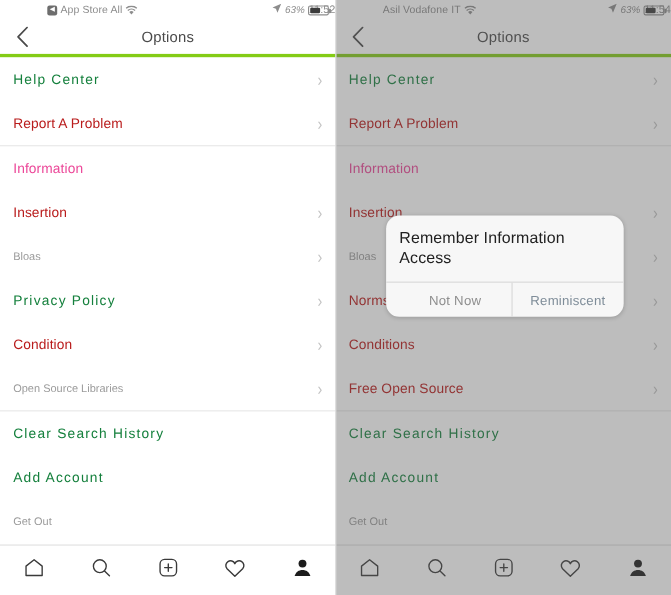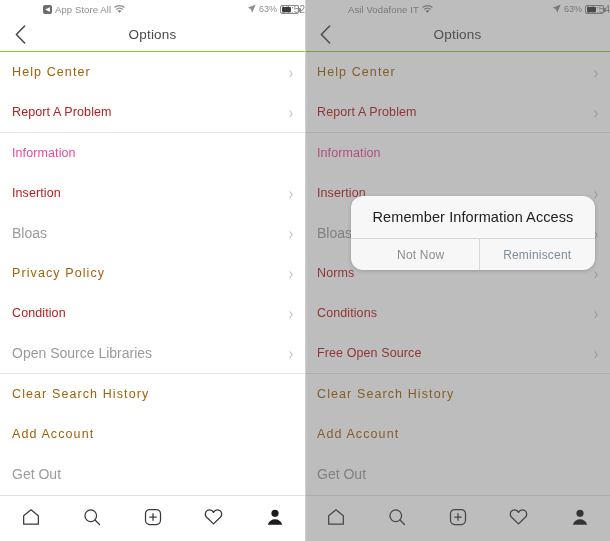--- a/index.html
+++ b/index.html
@@ -36,36 +36,36 @@
   }
   .sb-carrier { letter-spacing: .1px; color:#8d8d8d; font-size:9.5px;}
   .wifi { display:inline-block; width:11px; height:9px; position:relative; }
   .wifi svg { display:block; }
   .sb-time {
     position:absolute; left:0; right:0; text-align:right;
     font-size:10px; color:#8d8d8d;
   }
   .sb-right { margin-left:auto; display:flex; align-items:center; gap:3px; z-index:2;}
   .loc-arrow { display:inline-block; }
-  .batt-pct { font-size:9px; color:#8d8d8d; }
+  .batt-pct { font-size:9px; color:#8d8d8d;font-style:italic; }
   .batt {
     width: 19px; height: 9px; border:1px solid #8d8d8d; border-radius:2px;
     position: relative; display:flex; align-items:center; padding:1px;
   }
   .batt::after{
     content:""; position:absolute; right:-3px; top:2.5px;
     width:2px; height:4px; background:#8d8d8d; border-radius:0 1px 1px 0;
   }
   .batt-fill { height:100%; width:62%; background:#3c3c3c; border-radius:1px; }
 
   
   .navbar {
     height: 34px; position: relative;
     display: flex; align-items: center;
-    border-bottom: 1px solid #84cc16;
+    border-bottom: 3px solid #84cc16;
     background: #fff;
   }
   .nav-back {
     width: 40px; display:flex; align-items:center; justify-content:center;
     color:#3d3d3d;
   }
   .nav-title {
     position:absolute; left:0; right:0; text-align:center;
     font-size: 13.5px; color:#4a4a4a; letter-spacing:.2px;
   }
@@ -77,22 +77,22 @@
     display:flex; align-items:center;
     padding: 0 12px 0 12px;
     position: relative;
   }
   .row .label {
     font-size: 12.5px;
     color: #b91c1c;
     letter-spacing: .1px;
     white-space: nowrap;
   }
-  .row.blurry .label { color:#a16207; letter-spacing:1.1px; }
-  .row.small .label { font-size:14px; color:#9b9b9b; letter-spacing:0; }
+  .row.blurry .label { color:#15803d; letter-spacing:1.1px; }
+  .row.small .label { font-size:10px; color:#9b9b9b; letter-spacing:0; }
   .row.header .label { color:#ec4899; font-size:12.5px; }
   .chev {
     margin-left:auto; color:#c3c3c3; font-size:13px; line-height:1;
     transform: scaleY(1.25);
   }
   .sep { height:1px; background:#e7e7e7; margin:0; }
 
   
   .tabbar {
     position:absolute; bottom:0; left:0; right:0;
@@ -108,26 +108,25 @@
     position:absolute; inset:0;
     background: rgba(90,90,90,0.40);
     z-index: 5;
   }
 
   
   .modal {
     position:absolute;
     z-index: 6;
     left: 46px; top: 196px;
-    width: 244px;
+    width: 216px;
     background: #f7f7f7;
     border-radius: 12px;
     box-shadow: 0 1px 4px rgba(0,0,0,.18);
     overflow:hidden;
-    text-align:center;
   }
   .modal-body { padding: 12px 12px 12px 12px; }
   .modal-title {
     font-size: 14.5px;
     color: #212121;
     line-height: 1.25;
     letter-spacing: .1px;
   }
   .modal-msg {
     margin-top: 7px;

